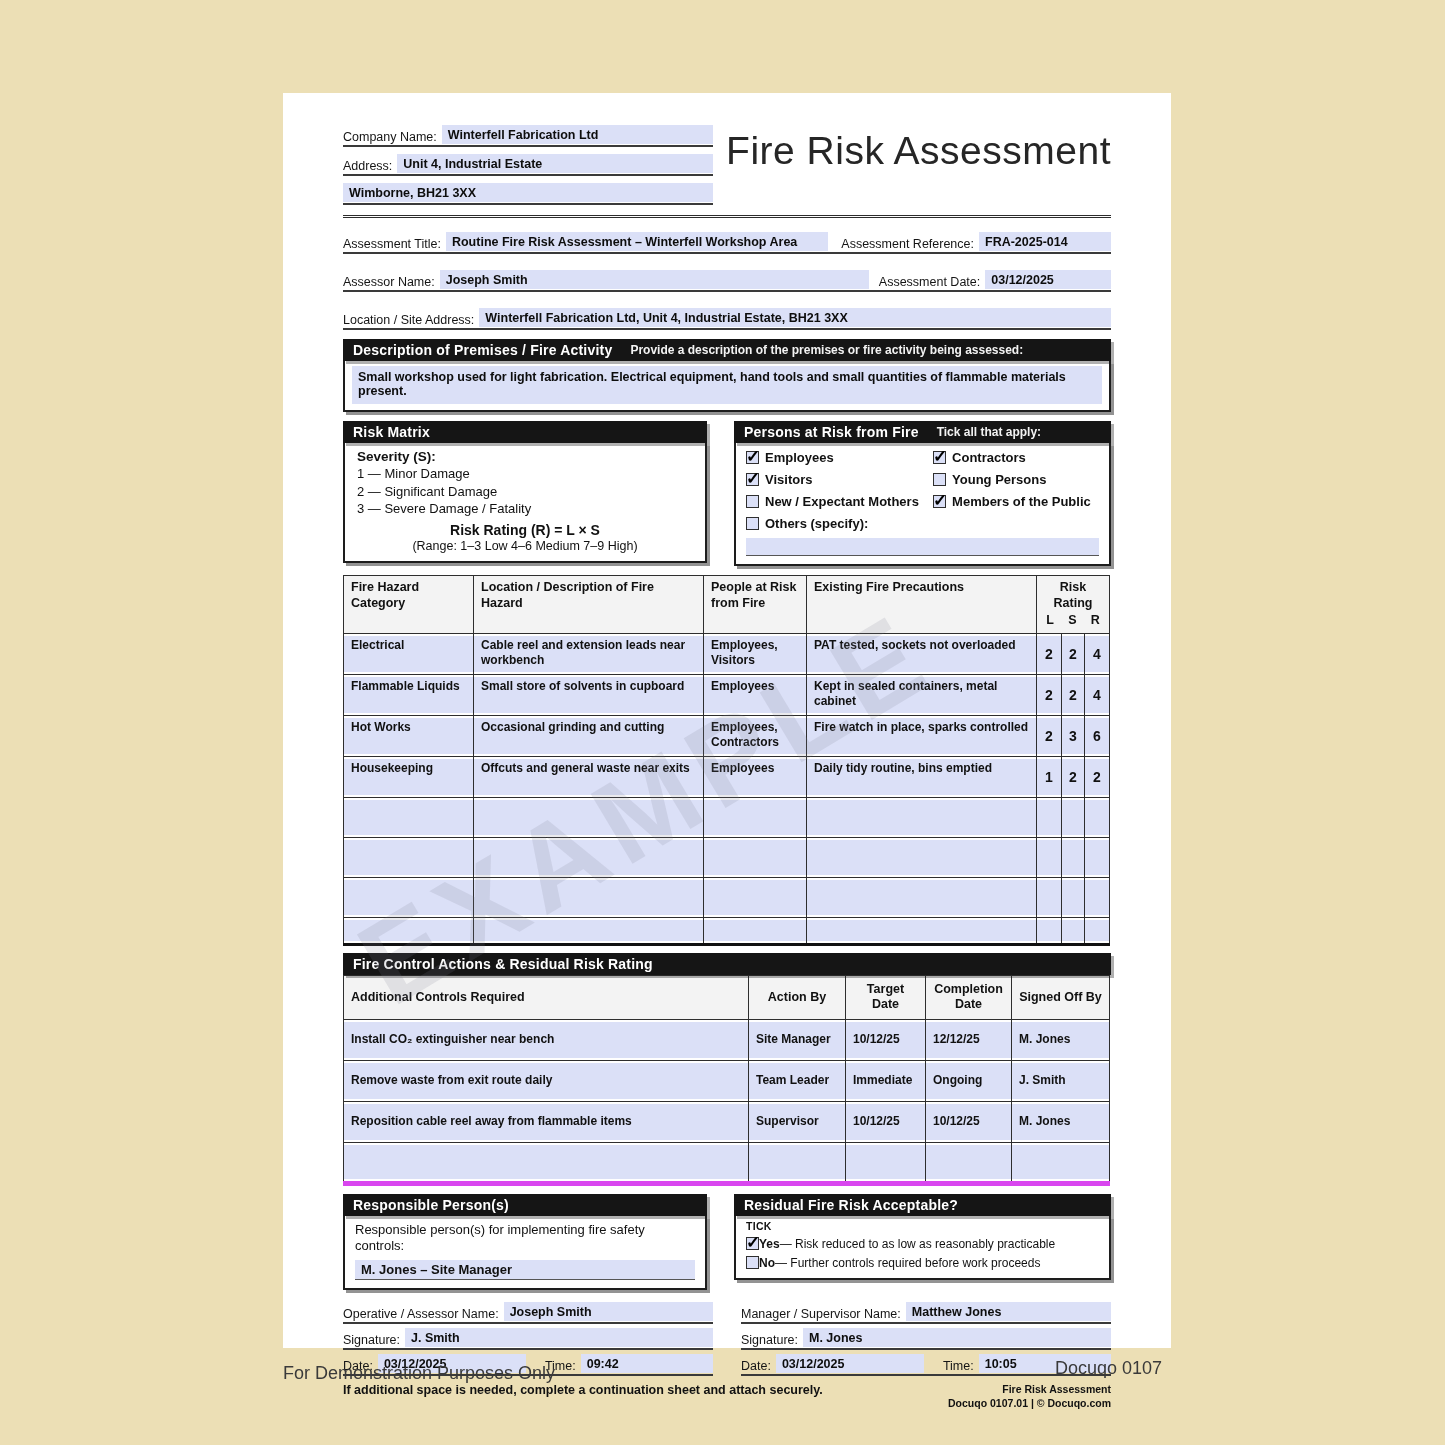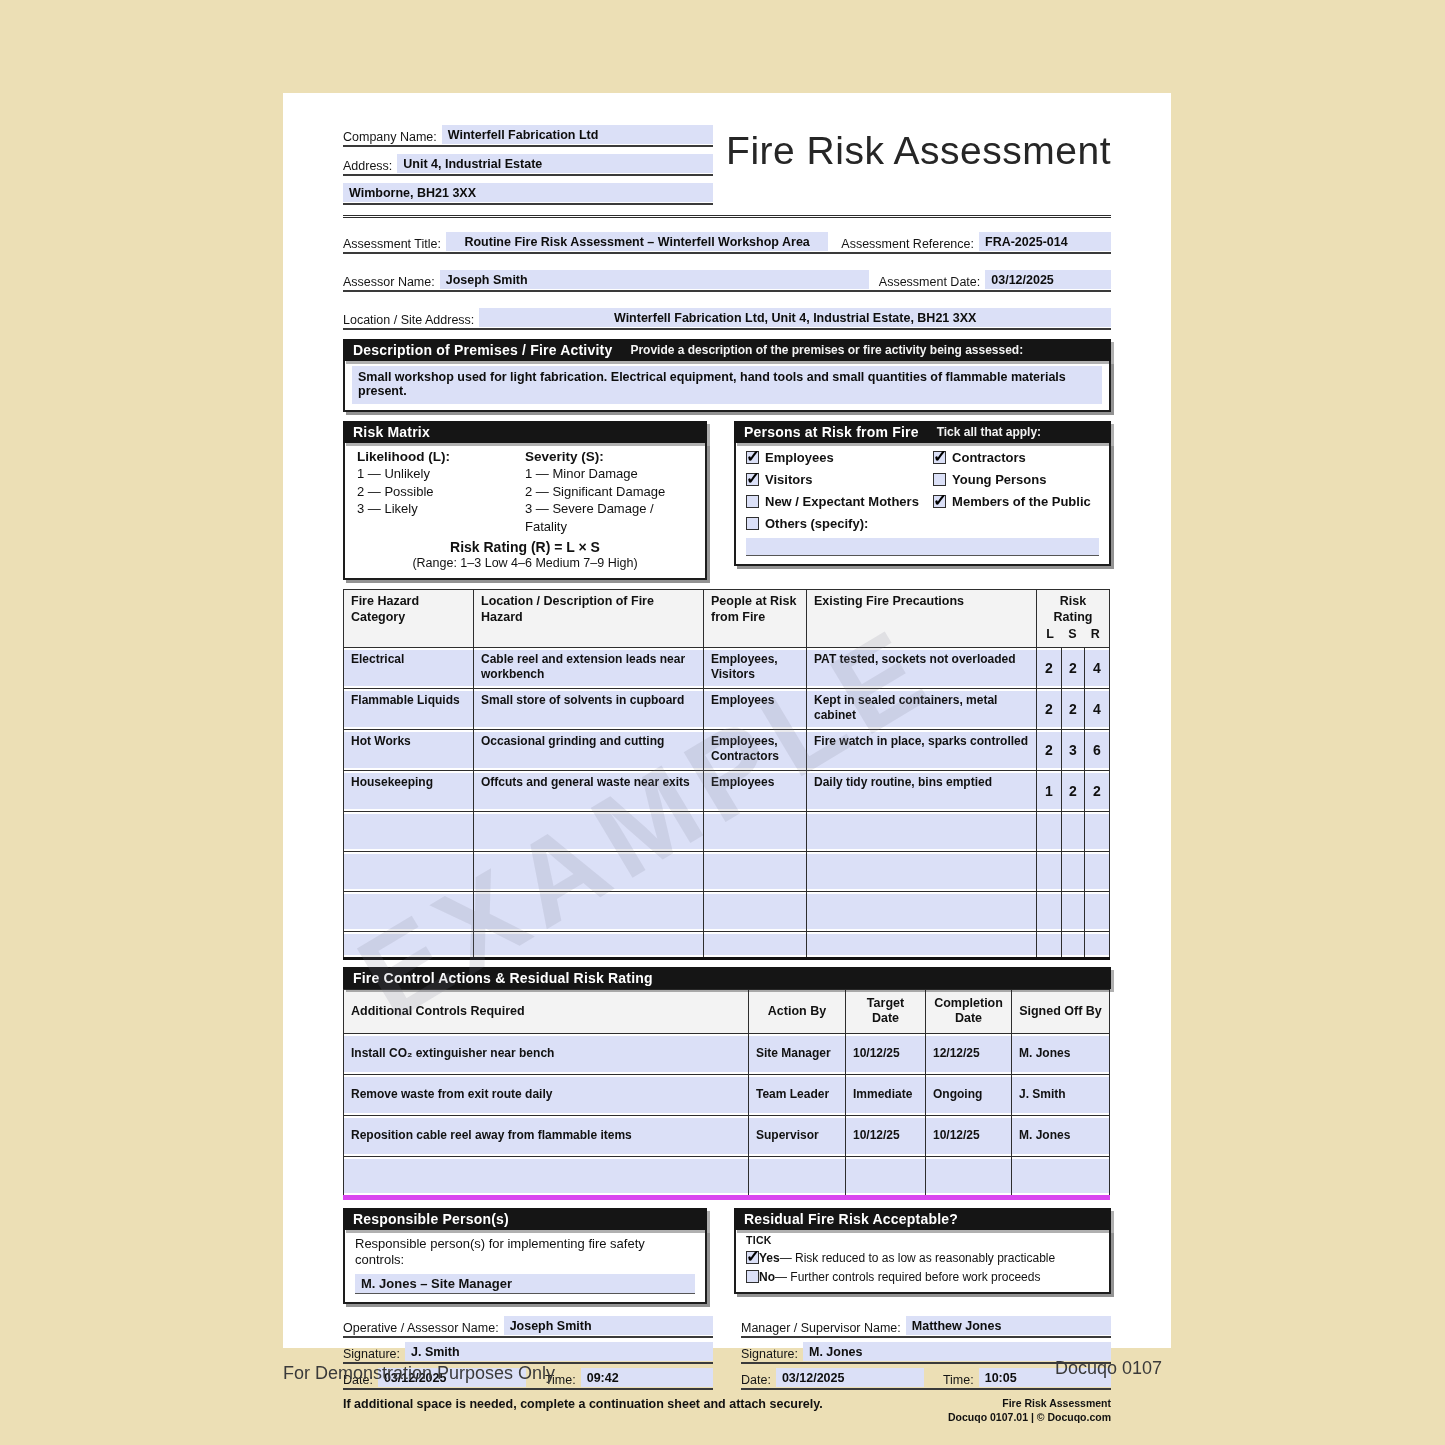--- a/index.html
+++ b/index.html
@@ -47,21 +47,21 @@
   .doc-title {
     flex:1; text-align:right; font-size:39px; font-weight:300; color:#262626;
     letter-spacing:0.5px; line-height:1.1; margin-top:8px;
   }
   .hdr-rule { border-bottom:3px double #2c2c2c; margin-top:6px; }
 
   
   .meta { margin-top:10px; }
   .meta .u-row { height:26px; margin-bottom:0; }
   .meta .u-row + .u-row { margin-top:12px; }
-  .grow { flex:1;text-align:center; }
+  .grow { flex:1; }
   .w132 { width:132px; }
   .spacer { flex:1; }
 
   
   .desc { margin-top:9px; }
   .desc-body { padding:5px 7px 6px 7px; }
   .desc-field {
     background:#dbe0f7; min-height:38px; font-size:12.5px; font-weight:bold;
     padding:4px 6px; color:#0d0d0d;
   }
@@ -214,26 +214,20 @@
       </div>
     </div>
 
     <div class="panels">
       <div class="panel-l">
         <div class="bar">
           <span class="bar-title">Risk Matrix</span>
         </div>
         <div class="panel-body rm-body">
           <div class="rm-cols">
-            <div class="rm-col1">
-              <div class="rm-head">Likelihood (L):</div>
-              <div class="rm-item">1 — Unlikely</div>
-              <div class="rm-item">2 — Possible</div>
-              <div class="rm-item">3 — Likely</div>
-            </div>
             <div class="rm-col2">
               <div class="rm-head">Severity (S):</div>
               <div class="rm-item">1 — Minor Damage</div>
               <div class="rm-item">2 — Significant Damage</div>
               <div class="rm-item">3 — Severe Damage / Fatality</div>
             </div>
           </div>
           <div class="rm-formula">Risk Rating (R) = L × S</div>
           <div class="rm-range">(Range: 1–3 Low   4–6 Medium   7–9 High)</div>
         </div>

